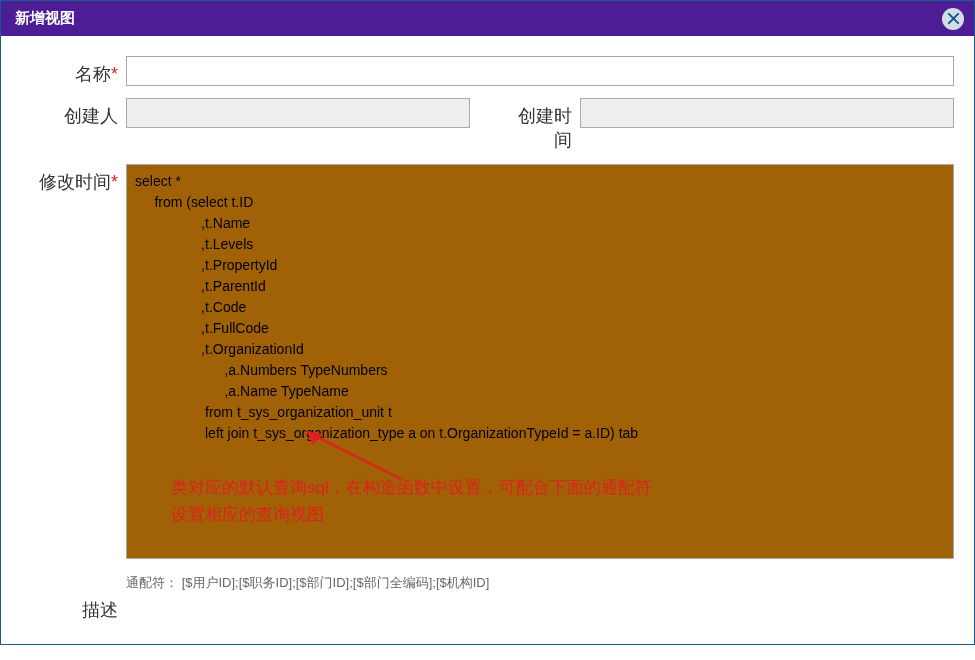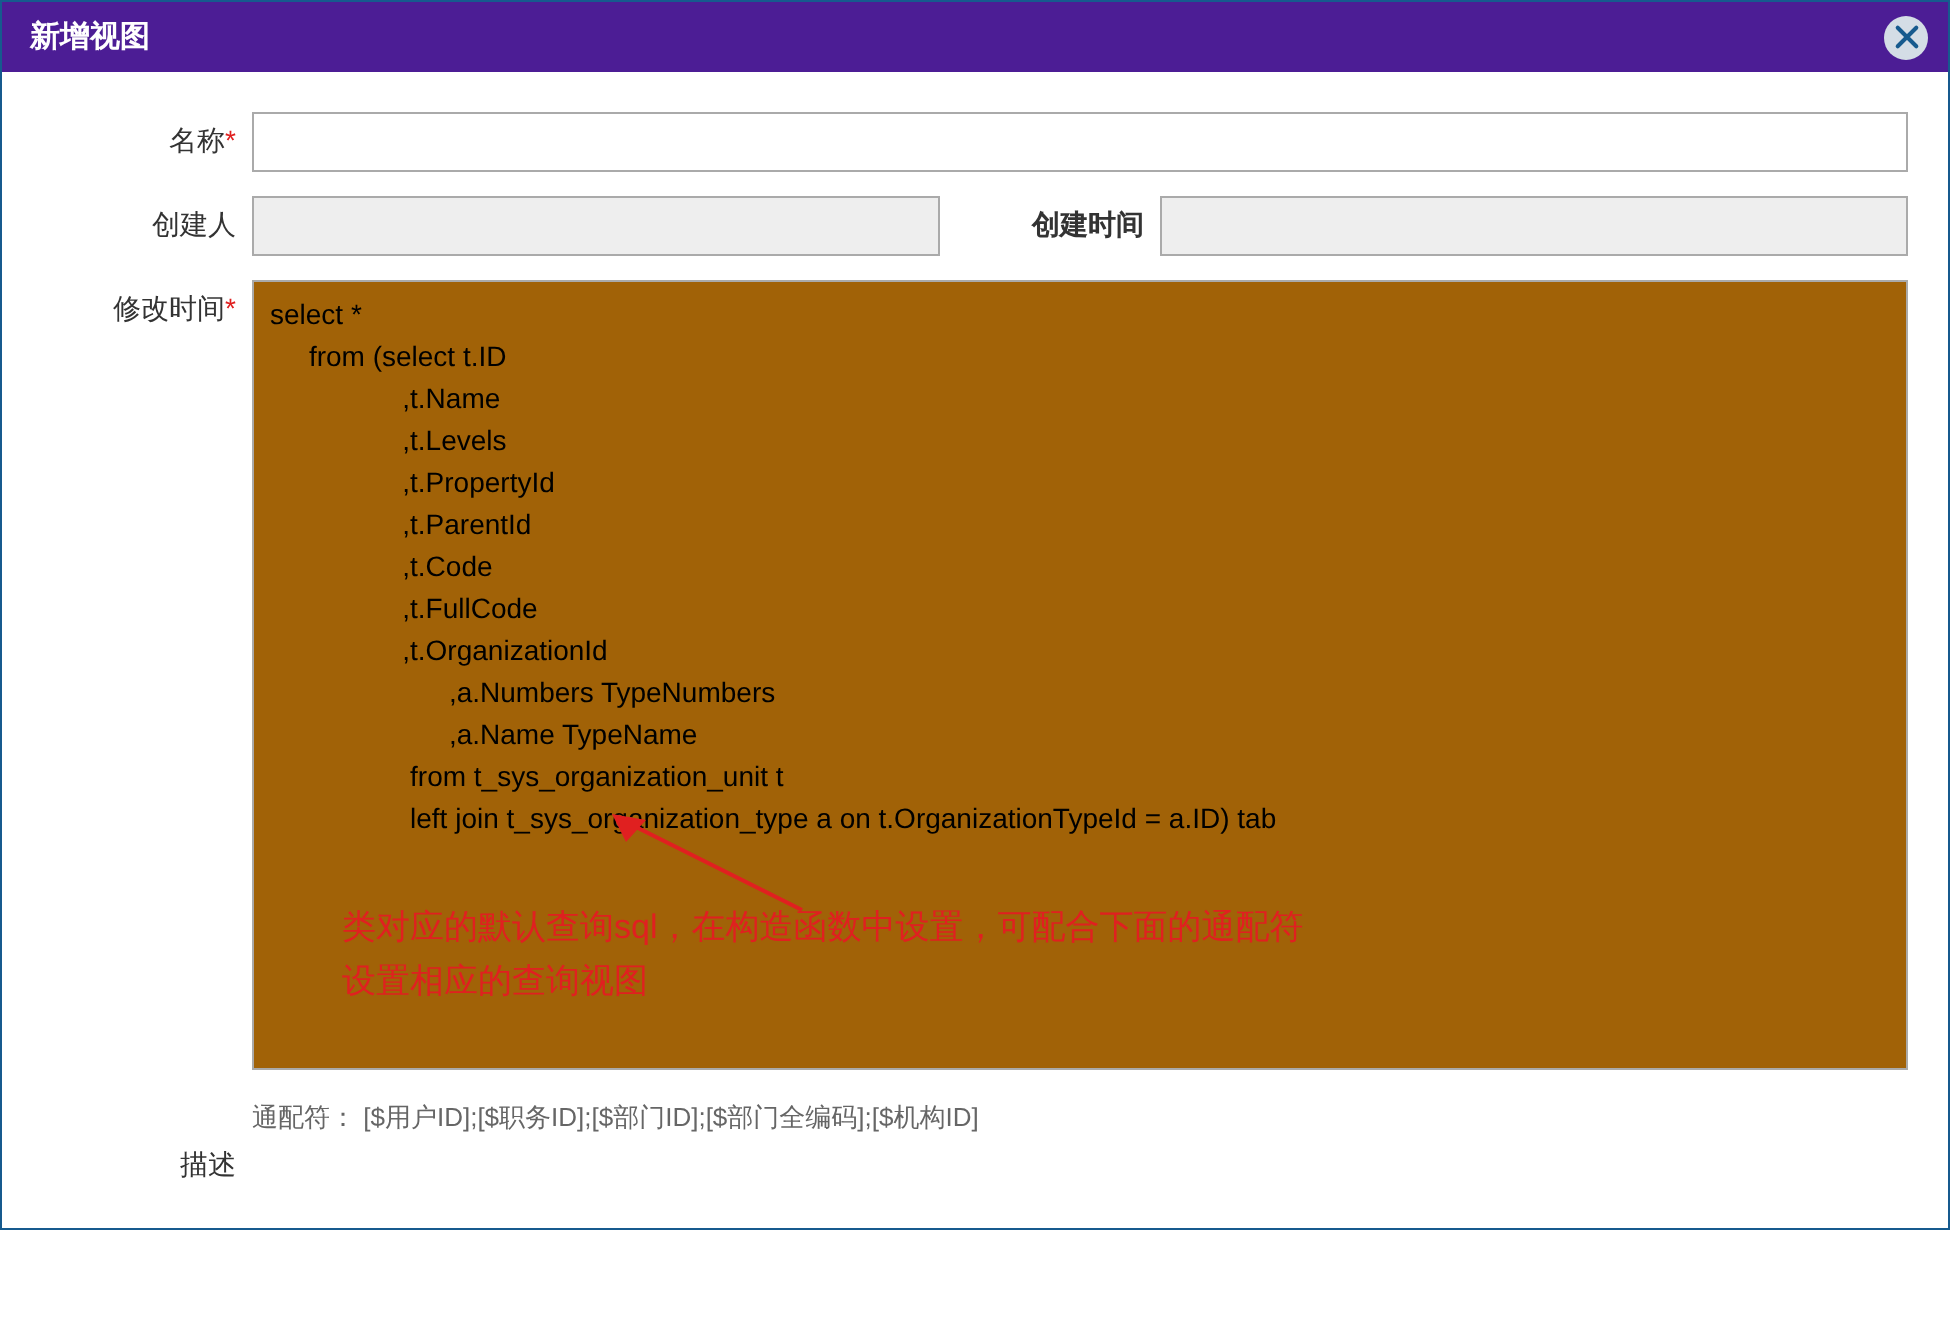--- a/index.html
+++ b/index.html
@@ -39,21 +39,21 @@
       display: flex;
       margin-bottom: 12px;
       align-items: flex-start;
     }
     .form-label {
       width: 105px;
       text-align: right;
       padding-right: 8px;
       padding-top: 6px;
       color: #333;
-      font-size: 14px;
+      font-size: 18px;
       flex-shrink: 0;
     }
     .req { color: #e02020; }
     .form-input {
       flex: 1;
       height: 30px;
       border: 1px solid #aaa;
       padding: 0 6px;
       font-size: 14px;
       background: #fff;
@@ -64,21 +64,21 @@
     .half-row {
       display: flex;
       gap: 35px;
       margin-bottom: 12px;
     }
     .half-col {
       flex: 1;
       display: flex;
     }
     .half-col .form-label { width: 105px; }
-    .half-col:last-child .form-label { width: 75px; font-weight: bold; }
+    .half-col:last-child .form-label { width: 75px; }
     .textarea-wrapper {
       flex: 1;
       position: relative;
     }
     .textarea {
       width: 100%;
       height: 395px;
       border: 1px solid #aaa;
       padding: 6px 8px;
       font-size: 14px;

